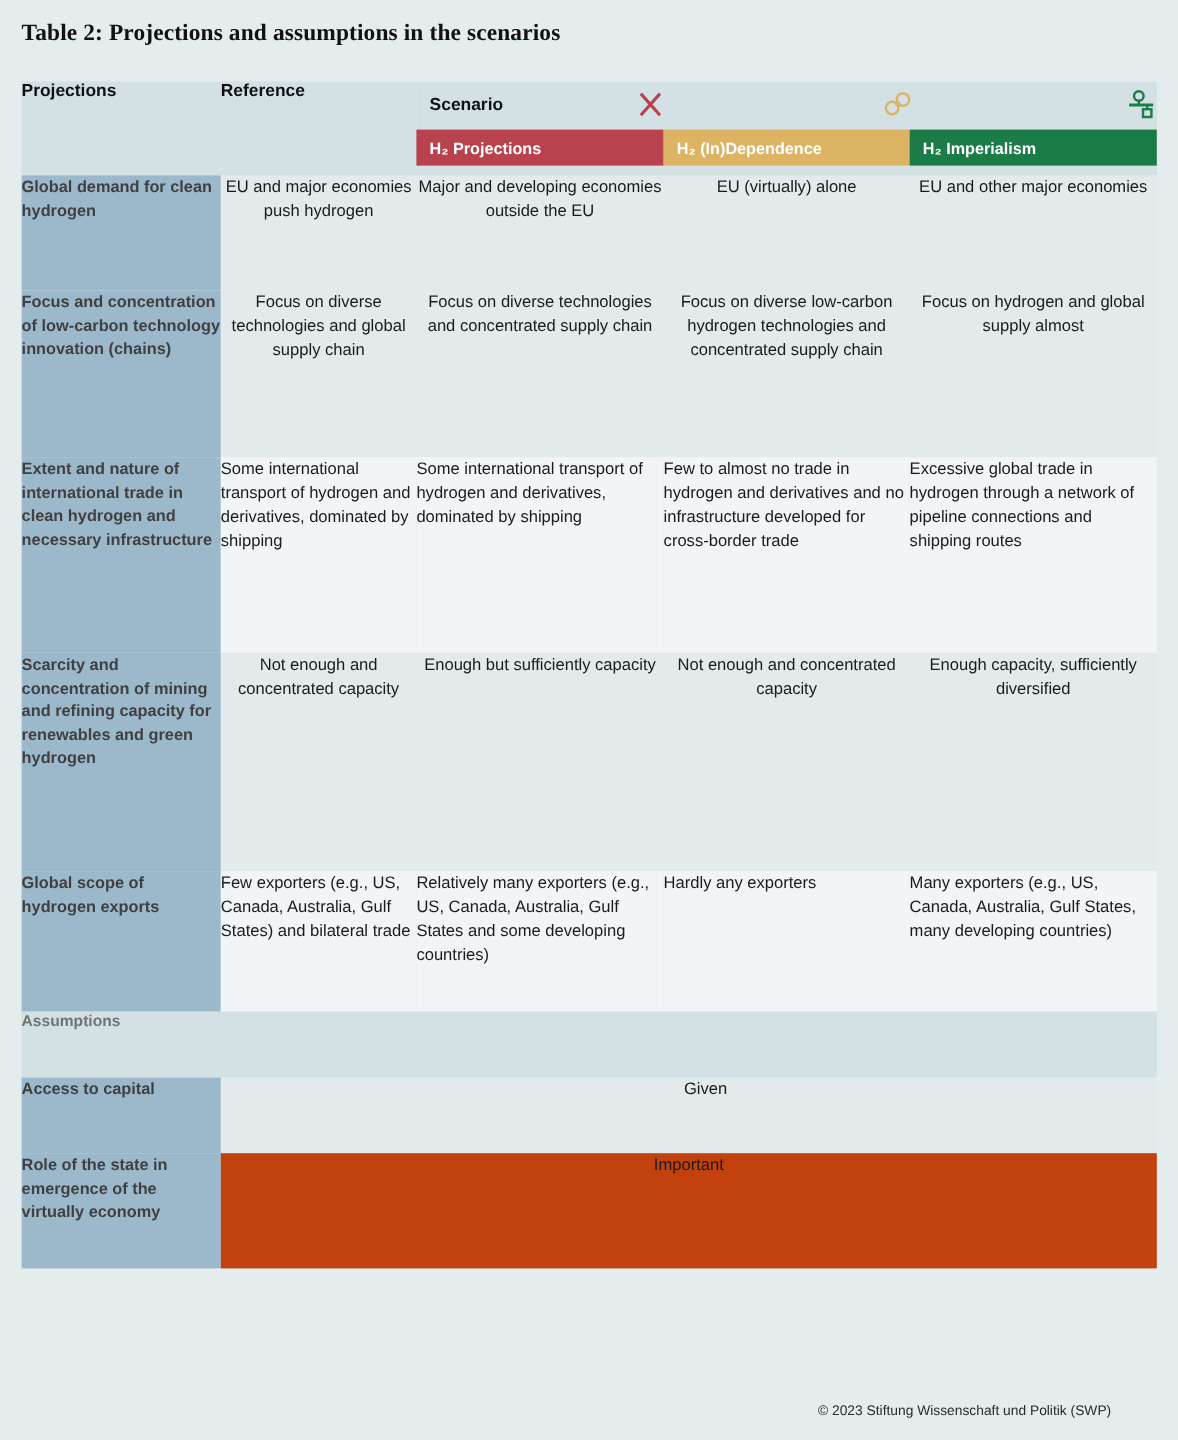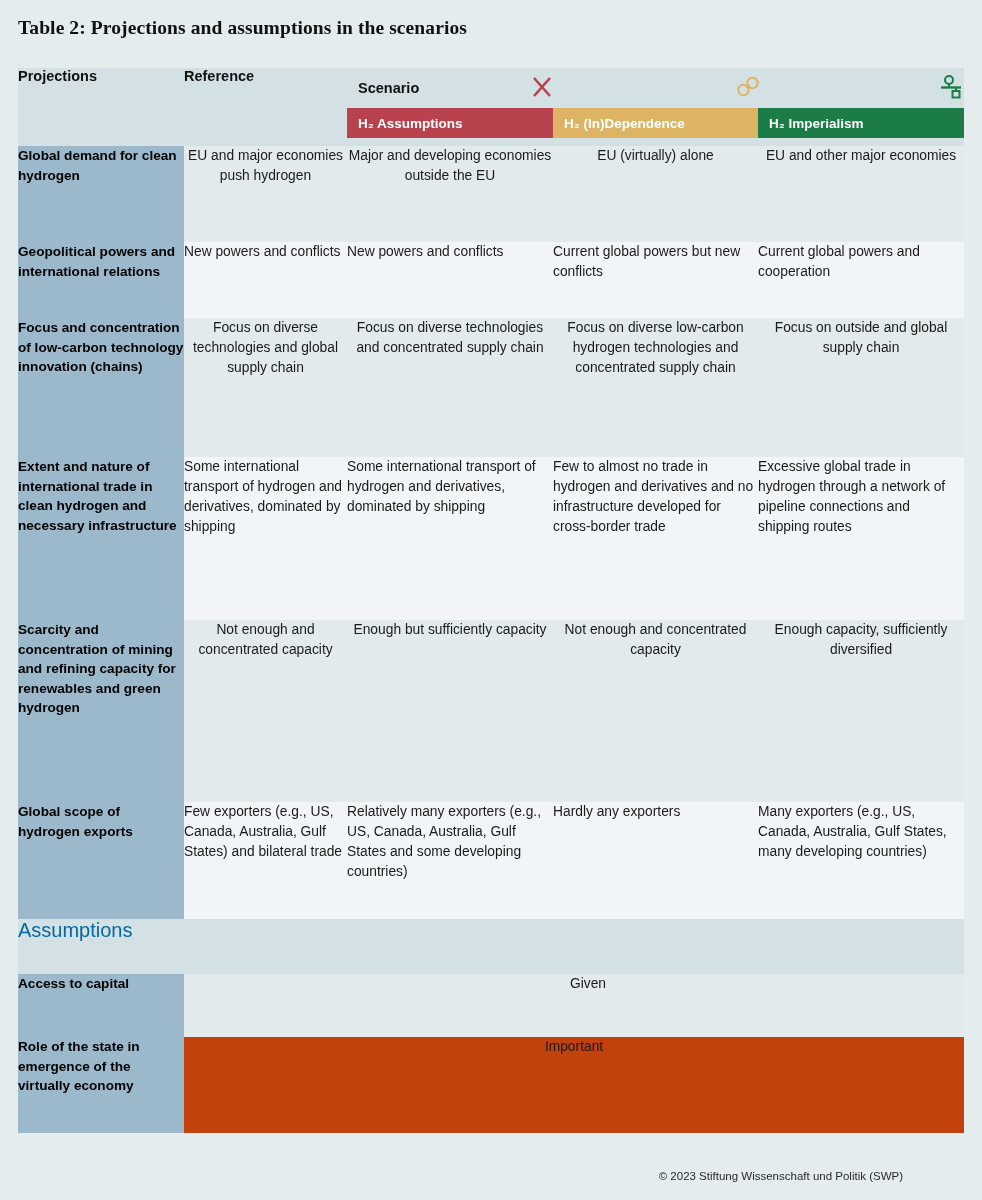--- a/index.html
+++ b/index.html
@@ -102,21 +102,21 @@
     color: #ffffff;
     padding-left: 11px;
     box-sizing: border-box;
     white-space: nowrap;
   }
   .scen-pad { height: 8px; }
 
   
   .rowhead {
     background: #9cb9cc;
-    color: #000000;
+    color: #404040;
     font-weight: bold;
     font-size: 13.6px;
     line-height: 1.44;
     padding: 11px 6px 10px 10px;
     border-right: 2px solid #e4ecee;
     border-bottom: 2px solid #e4ecee;
   }
   .cell {
     font-size: 13.8px;
     line-height: 1.45;
@@ -125,44 +125,44 @@
     border-right: 2px solid #e4ecee;
     border-bottom: 2px solid #bcccd6;
   }
   .cell.last { border-right: 0; }
   .shadeA .cell { background: #e2eaec; text-align: center; }
   .shadeB .cell { background: #f1f5f7; }
 
   
   .assum-head {
     background: #d3e0e4;
-    font-weight: normal;
-    font-size: 20px;
-    color: #0369a1;
+    font-weight: bold;
+    font-size: 13px;
+    color: #737373;
     padding: 13px 0 0 10px;
     border-bottom: 2px solid #bcccd6;
   }
   .assum-blank {
     background: #d3e0e4;
     border-bottom: 2px solid #bcccd6;
   }
   .merged {
     text-align: center;
     font-size: 13.8px;
     line-height: 1.45;
     color: #1b1b1b;
     padding: 11px 10px 10px 10px;
     border-bottom: 2px solid #bcccd6;
   }
   .shadeA .merged { background: #e2eaec; padding-left: 28px; }
   .shadeB .merged { background: #c2410c; }
 
   .footer {
     position: absolute;
-    right: 31px;
+    right: 8px;
     top: 1170px;
     font-size: 11.5px;
     color: #2a2a2a;
     white-space: nowrap;
   }
 </style>
 </head>
 <body>
 
 <div class="page">
@@ -210,55 +210,48 @@
               <path d="M10 10 L10 13" stroke="#1c7c47" stroke-width="2"></path>
               <path d="M2 13.5 L22 13.5" stroke="#1c7c47" stroke-width="2.4"></path>
               <path d="M17 13.5 L17 17" stroke="#1c7c47" stroke-width="2"></path>
               <rect x="13.5" y="17" width="7" height="6.5" stroke="#1c7c47" stroke-width="2" fill="none"></rect>
             </svg>
           </span>
         </div>
 
         <div class="scen-bar-row">
           <div class="scen-bar" style="width:206px;background:#b8434e">
-            <span>H₂ Assumptions</span>
+            <span>H₂ Projections</span>
           </div>
           <div class="scen-bar" style="width:205px;background:#ddb464">
             <span>H₂ (In)Dependence</span>
           </div>
           <div class="scen-bar" style="width:206px;background:#1c7c47">
             <span>H₂ Imperialism</span>
           </div>
         </div>
         <div class="scen-pad"></div>
       </td>
     </tr>
 
     <tr class="shadeA" style="height:96px">
       <td class="rowhead">Global demand for clean hydrogen</td>
       <td class="cell">EU and major economies push hydrogen</td>
       <td class="cell">Major and developing economies outside the EU</td>
       <td class="cell">EU (virtually) alone</td>
       <td class="cell last">EU and other major economies</td>
     </tr>
 
-    <tr class="shadeB" style="height:76px">
-      <td class="rowhead">Geopolitical powers and international relations</td>
-      <td class="cell">New powers and conflicts</td>
-      <td class="cell">New powers and conflicts</td>
-      <td class="cell">Current global powers but new conflicts</td>
-      <td class="cell last">Current global powers and cooperation</td>
-    </tr>
 
     <tr class="shadeA" style="height:139px">
       <td class="rowhead">Focus and concentration of low-carbon technology innovation (chains)</td>
       <td class="cell">Focus on diverse technologies and global supply chain</td>
       <td class="cell">Focus on diverse technologies and concentrated supply chain</td>
       <td class="cell">Focus on diverse low-carbon hydrogen technologies and concentrated supply chain</td>
-      <td class="cell last">Focus on outside and global supply chain</td>
+      <td class="cell last">Focus on hydrogen and global supply almost</td>
     </tr>
 
     <tr class="shadeB" style="height:163px">
       <td class="rowhead">Extent and nature of international trade in clean hydrogen and necessary infrastructure</td>
       <td class="cell">Some international transport of hydrogen and derivatives, dominated by shipping</td>
       <td class="cell">Some international transport of hydrogen and derivatives, dominated by shipping</td>
       <td class="cell">Few to almost no trade in hydrogen and derivatives and no infrastructure developed for cross-border trade</td>
       <td class="cell last">Excessive global trade in hydrogen through a network of pipeline connections and shipping routes</td>
     </tr>
 

